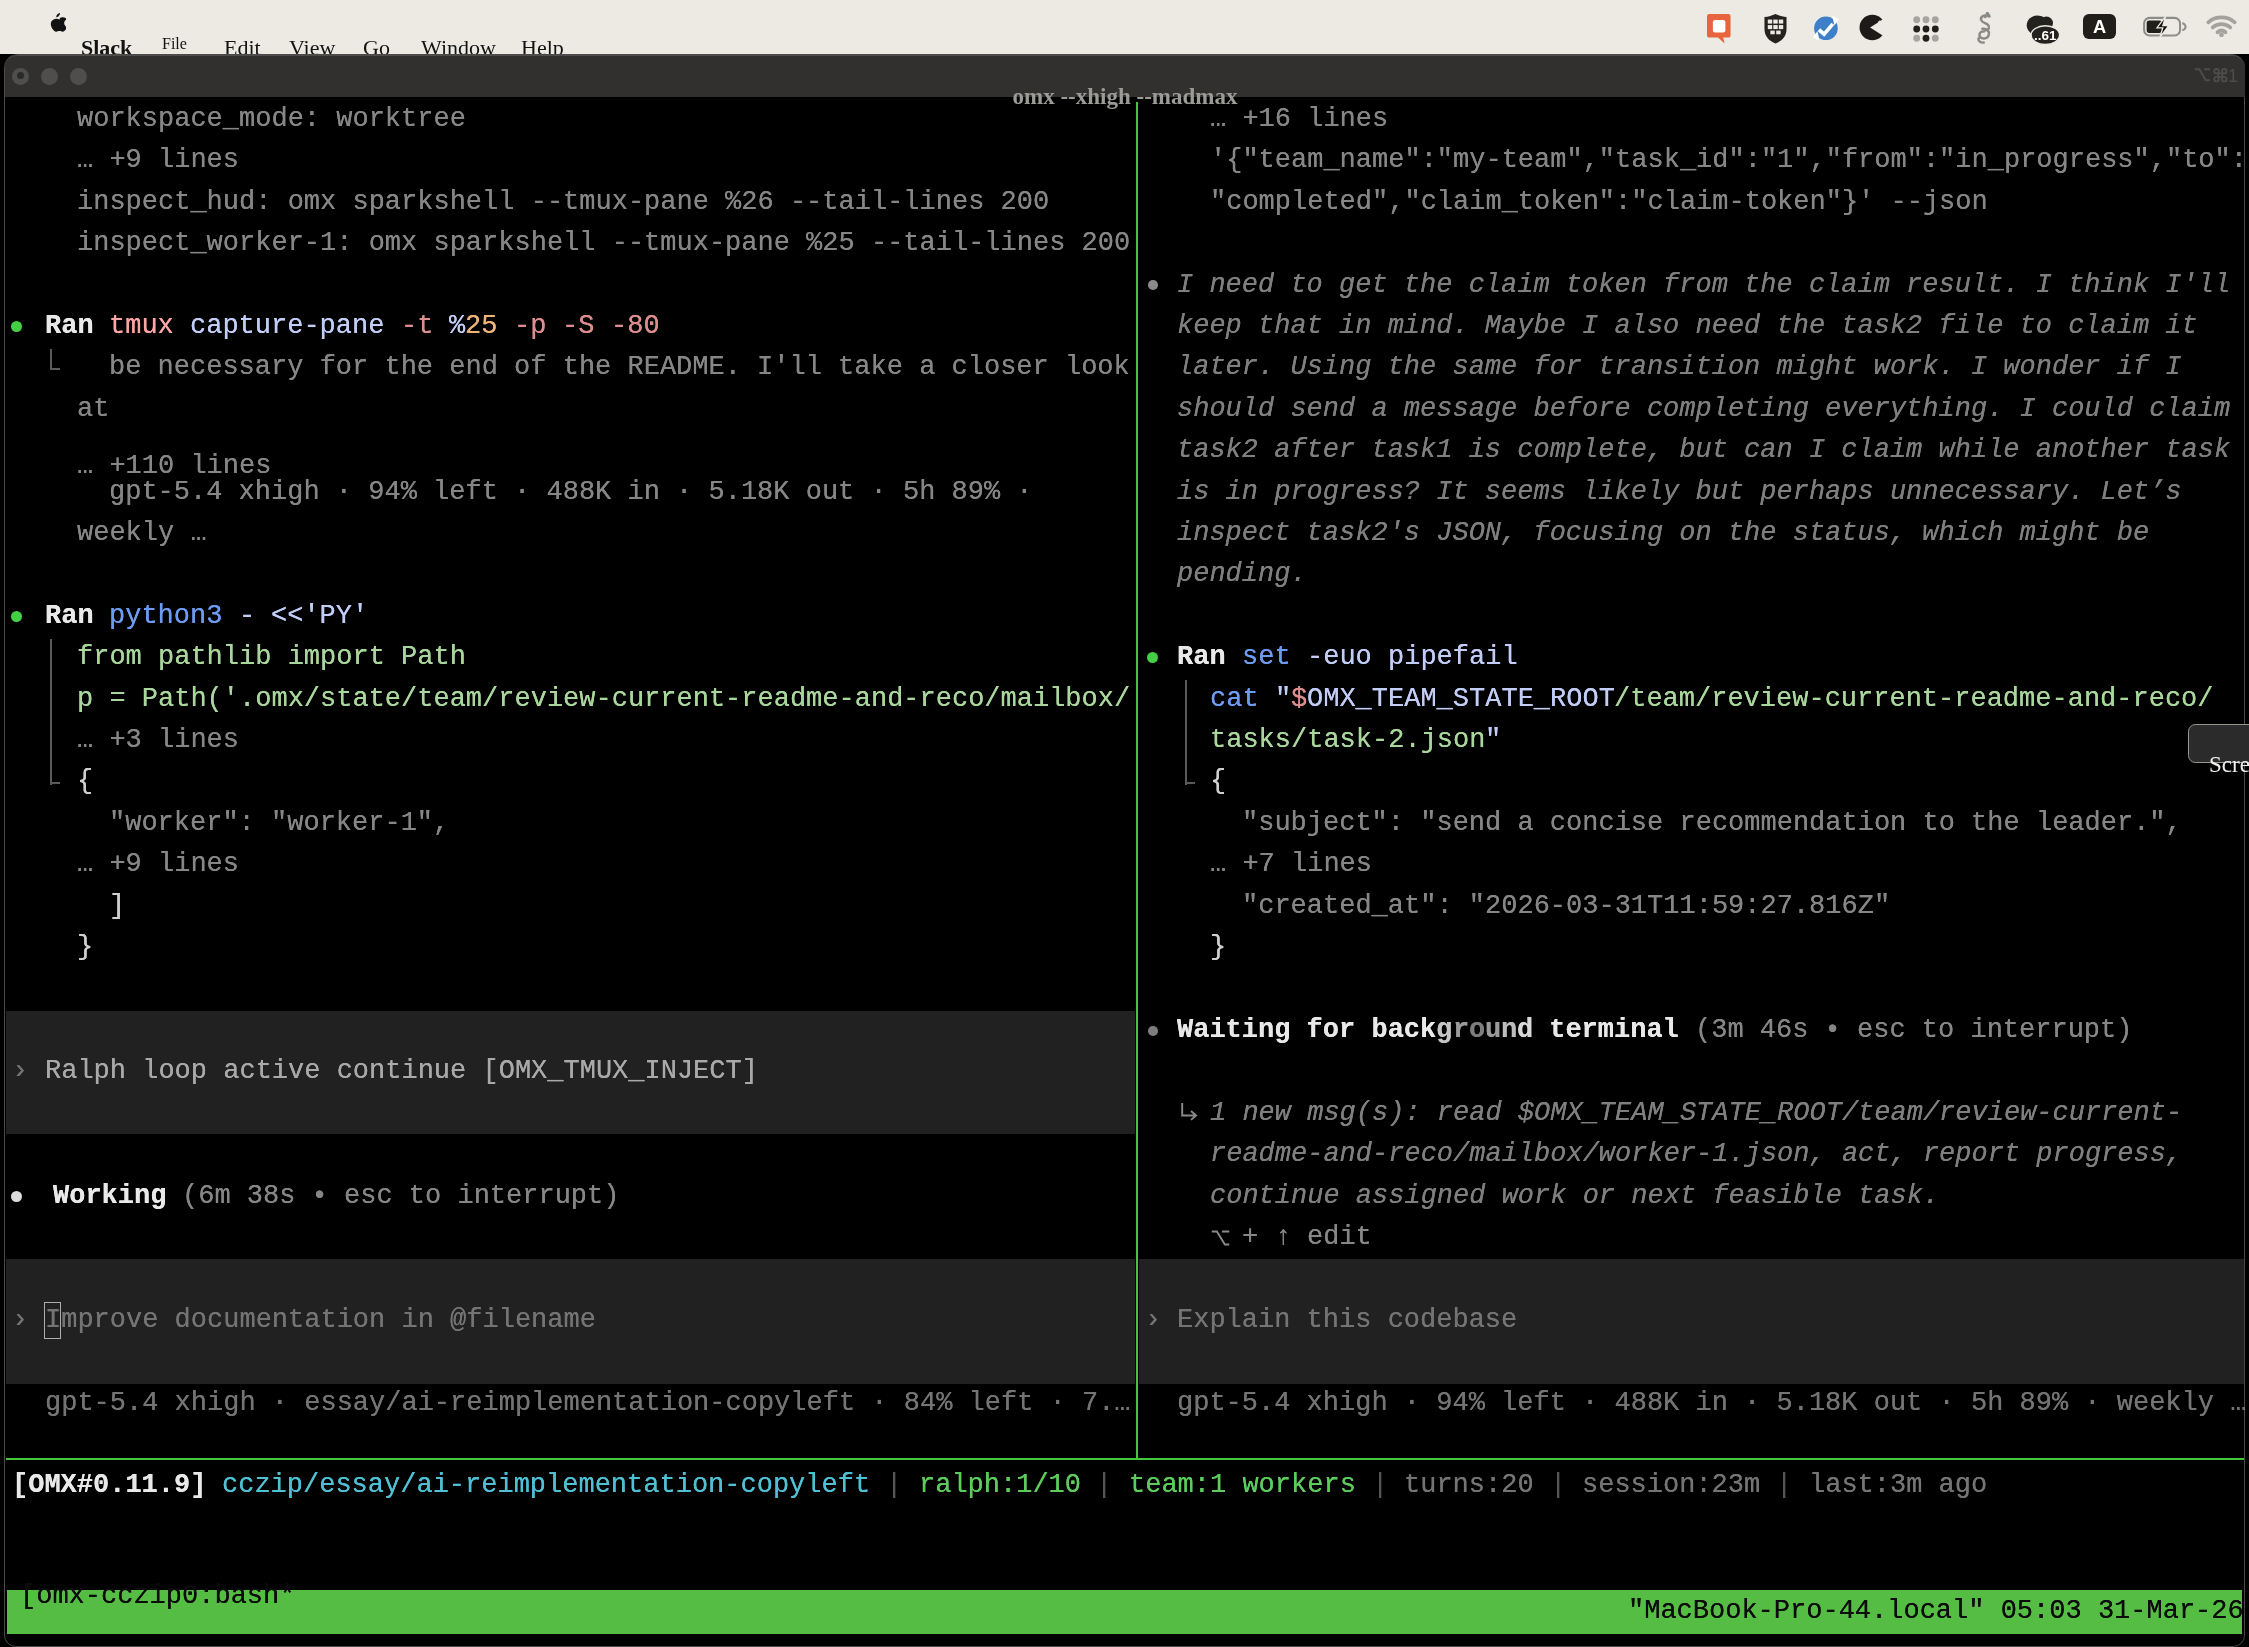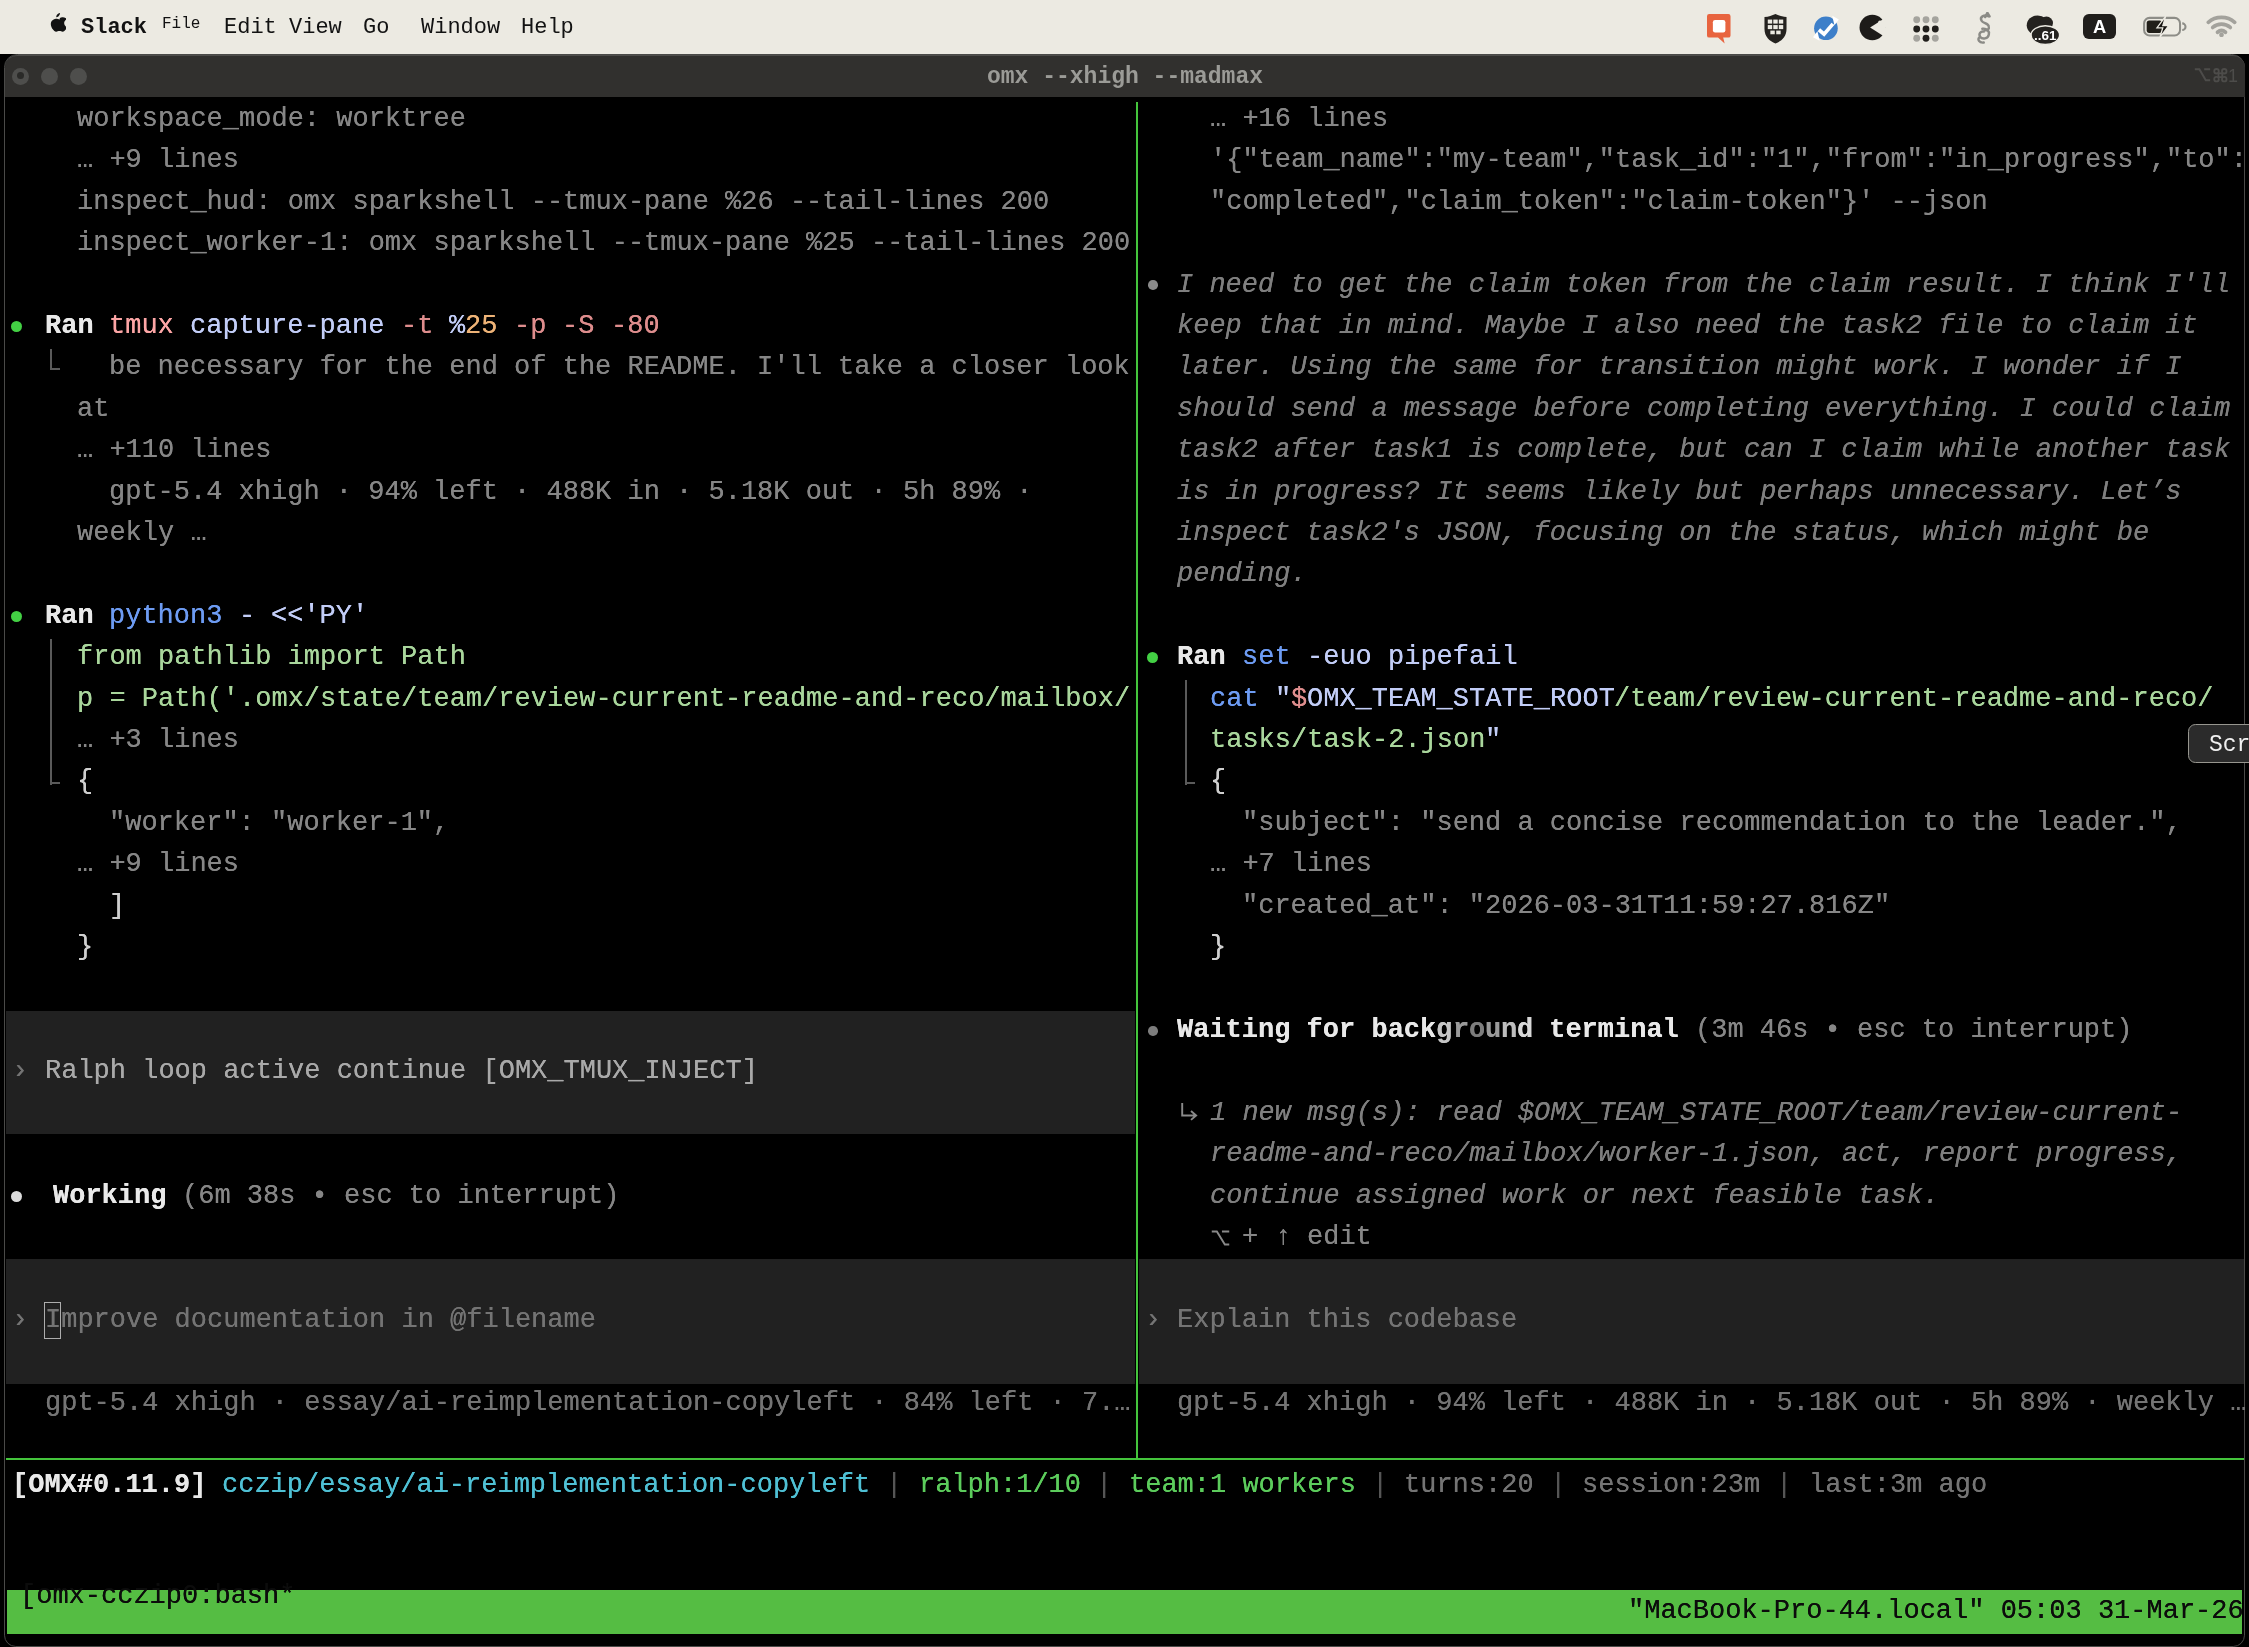--- a/index.html
+++ b/index.html
@@ -1,17 +1,17 @@
 <!DOCTYPE html>
 <html style="font-size:11.8px"><head><meta charset="utf-8"><style>
 html,body{margin:0;padding:0;width:2250px;height:1648px;background:#000;overflow:hidden;}
 *{box-sizing:border-box;}
 .abs{position:absolute;}
 .mono{font-family:"Liberation Mono",monospace;font-size:27px;line-height:41px;white-space:pre;text-shadow:0 0 0.5px currentColor;}
-.sans{font-family:Liberation Mono, monospace;}
+.sans{font-family:Liberation Serif, serif;margin-top:20px;}
 .row{position:absolute;left:0;width:2250px;height:41px;}
 .row span{position:absolute;top:0;white-space:pre;font-family:"Liberation Mono",monospace;font-size:27px;line-height:41px;text-shadow:0 0 0.5px currentColor;}
 </style></head><body>
 <div class="abs" style="left:0;top:0;width:2250px;height:54px;background:#eceae2;"></div>
 <div class="abs sans" style="left:81px;top:14.8px;font-size:22px;font-weight:bold;color:#121212;">Slack</div>
 <div class="abs sans" style="left:162px;top:14.8px;font-size:16px;color:#121212;">File</div>
 <div class="abs sans" style="left:224px;top:14.8px;font-size:22px;color:#121212;">Edit</div>
 <div class="abs sans" style="left:289px;top:14.8px;font-size:22px;color:#121212;">View</div>
 <div class="abs sans" style="left:363px;top:14.8px;font-size:22px;color:#121212;">Go</div>
 <div class="abs sans" style="left:421px;top:14.8px;font-size:22px;color:#121212;">Window</div>
@@ -149,21 +149,21 @@
     <span style="left:514px;color:#de8d8d;">-p</span>
     <span style="left:562px;color:#de8d8d;">-S</span>
     <span style="left:611px;color:#de8d8d;">-80</span>
   </div>
 <div class="row" style="top:347px;">
     <span style="left:109px;color:#868686;">be necessary for the end of the README. I'll take a closer look</span>
   </div>
 <div class="row" style="top:389px;">
     <span style="left:77px;color:#868686;">at</span>
   </div>
-<div class="row" style="top:430px;padding-left:12px;">
+<div class="row" style="top:446px;padding-left:12px;">
     <span style="left:77px;color:#868686;">… +110 lines</span>
   </div>
 <div class="row" style="top:472px;">
     <span style="left:109px;color:#868686;">gpt-5.4 xhigh · 94% left · 488K in · 5.18K out · 5h 89% ·</span>
   </div>
 <div class="row" style="top:513px;">
     <span style="left:77px;color:#868686;">weekly …</span>
   </div>
 <div class="row" style="top:596px;">
     <span style="left:45px;color:#e9e9e9;font-weight:bold;">Ran</span>

